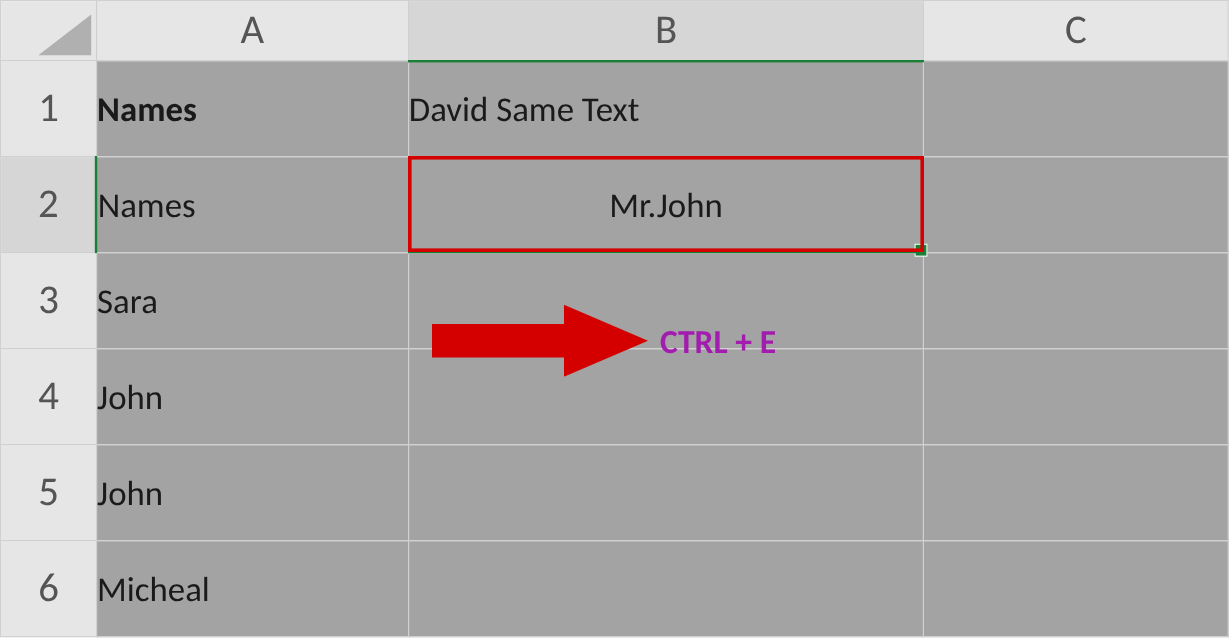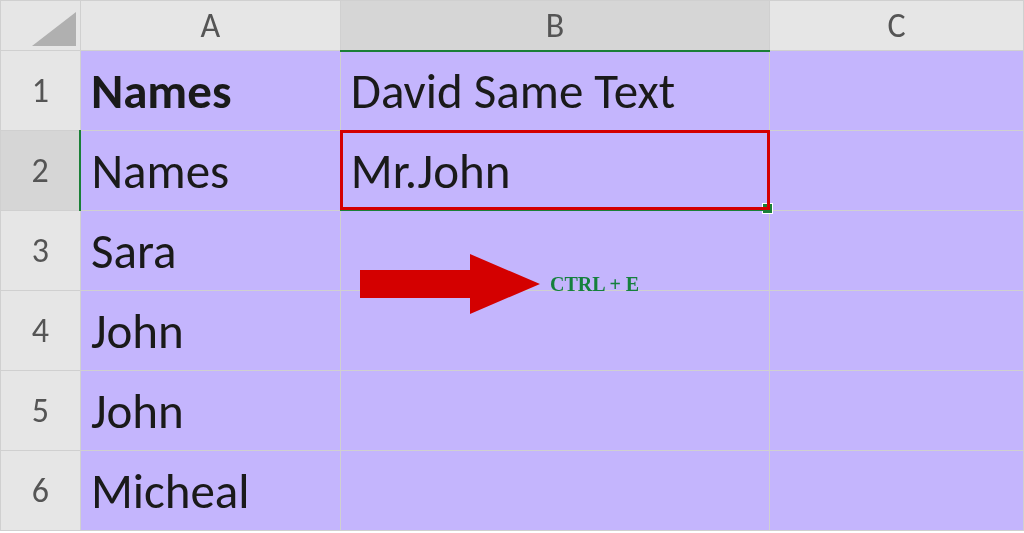--- a/index.html
+++ b/index.html
@@ -54,29 +54,29 @@
       font-size:34px;
       color:#555;
       font-weight:400;
     }
     .rowhdr.sel{
       background:#d6d6d6;
       border-right:2px solid #1a7f37;
     }
     .datarow td.cell{
       height:80px;
-      font-size:49px;
+      font-size:29px;
       color:#1a1a1a;
-      padding-left:10px;
-      background:#c4b5fd;
+      background:#a3a3a3;
     }
     .bold{font-weight:700;}
     
     .selcell{
       position:relative;
+      text-align:center;
     }
     .selcell::after{
       content:"";
       position:absolute;
       left:-1px;top:-1px;right:-1px;bottom:-1px;
       border:2px solid #1a7f37;
       pointer-events:none;
     }
     .selcell::before{
       content:"";
@@ -104,25 +104,24 @@
       display:flex;
       align-items:center;
       gap:10px;
       pointer-events:none;
     }
     .annot-arrow{
       width:180px;height:60px;
       flex-shrink:0;
     }
     .annot-label{
-      font-size:20px;
+      font-size:28px;
       font-weight:700;
-      color:#15803d;
+      color:#a21caf;
       white-space:nowrap;
-      font-family:Liberation Serif, serif;
     }
   </style>
 </head>
 <body>
 
 <table class="sheet">
   <tbody>
       <tr>
     <td class="corner"></td>
     <th class="colhdr colA">A</th>

